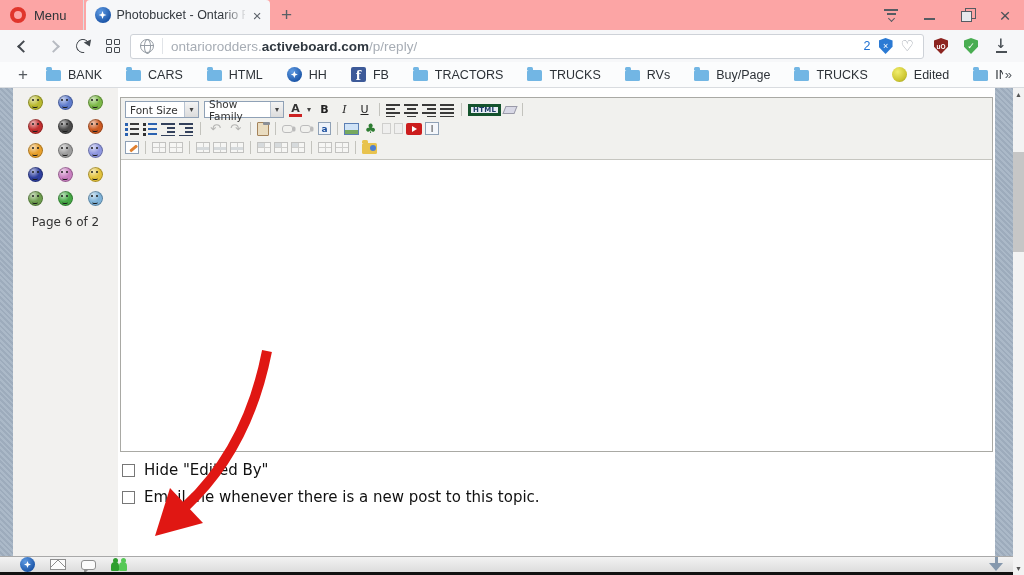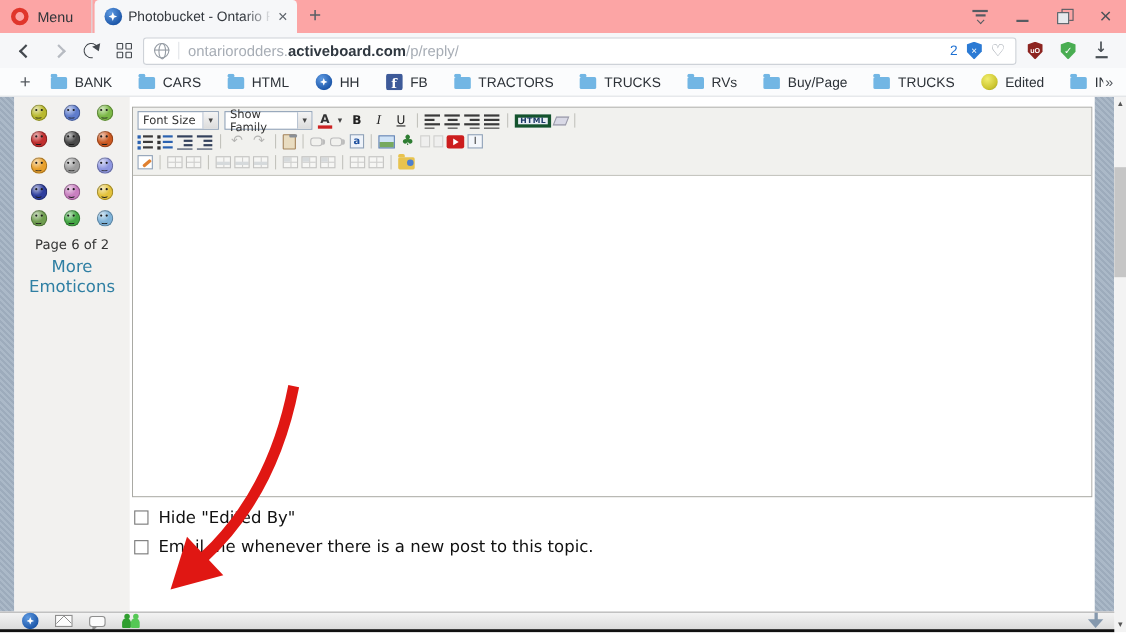--- a/index.html
+++ b/index.html
@@ -394,21 +394,20 @@
           <span class="emo" style="--c: #45a845;">
             <i class="eyes"></i>
             <i class="mouth"></i>
           </span>
           <span class="emo" style="--c: #7fb3d9;">
             <i class="eyes"></i>
             <i class="mouth"></i>
           </span>
         </div>
       <div class="emo-page">Page 6 of 2</div>
-      <div class="emo-more">More Emoticons</div>
     </div>
 
     <div class="main">
       <div class="editor">
         <div class="edit-toolbar">
           <div class="trow">
               <span class="mini-select">
                 <span>Font Size</span>
                 <span class="car">▾</span>
               </span>

